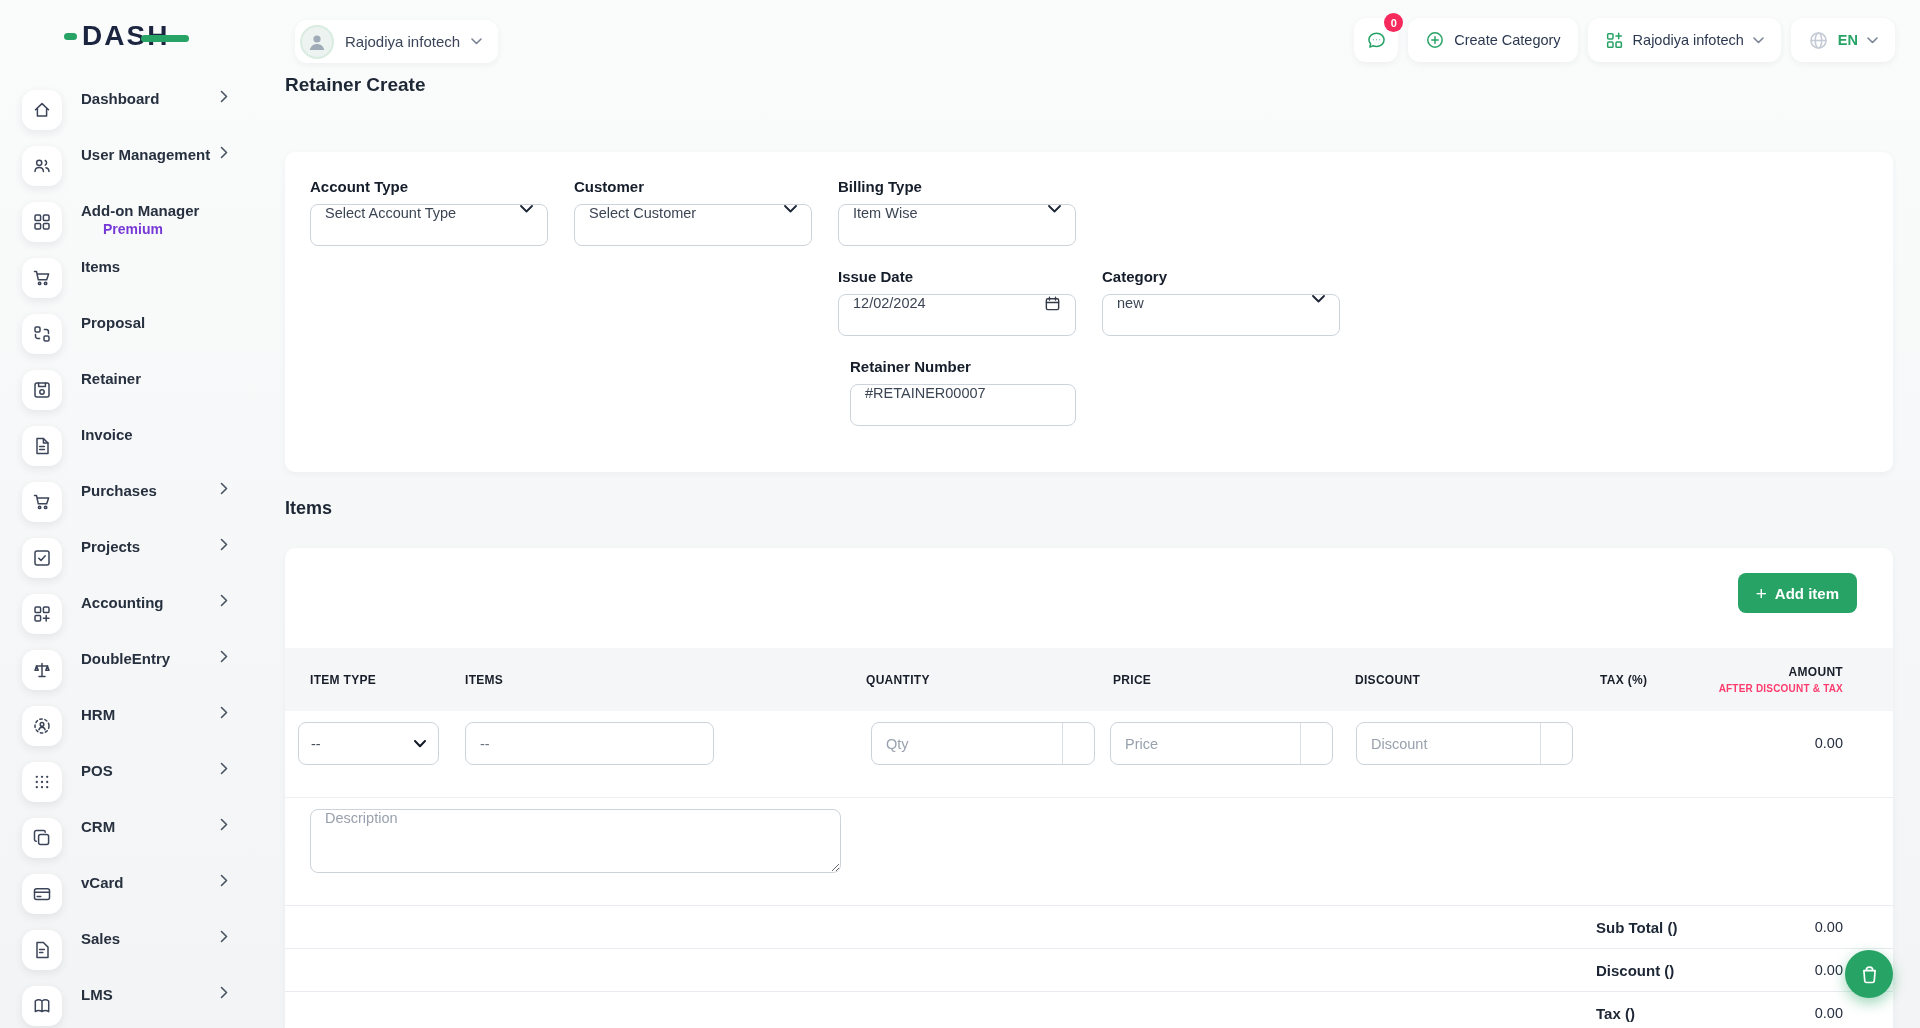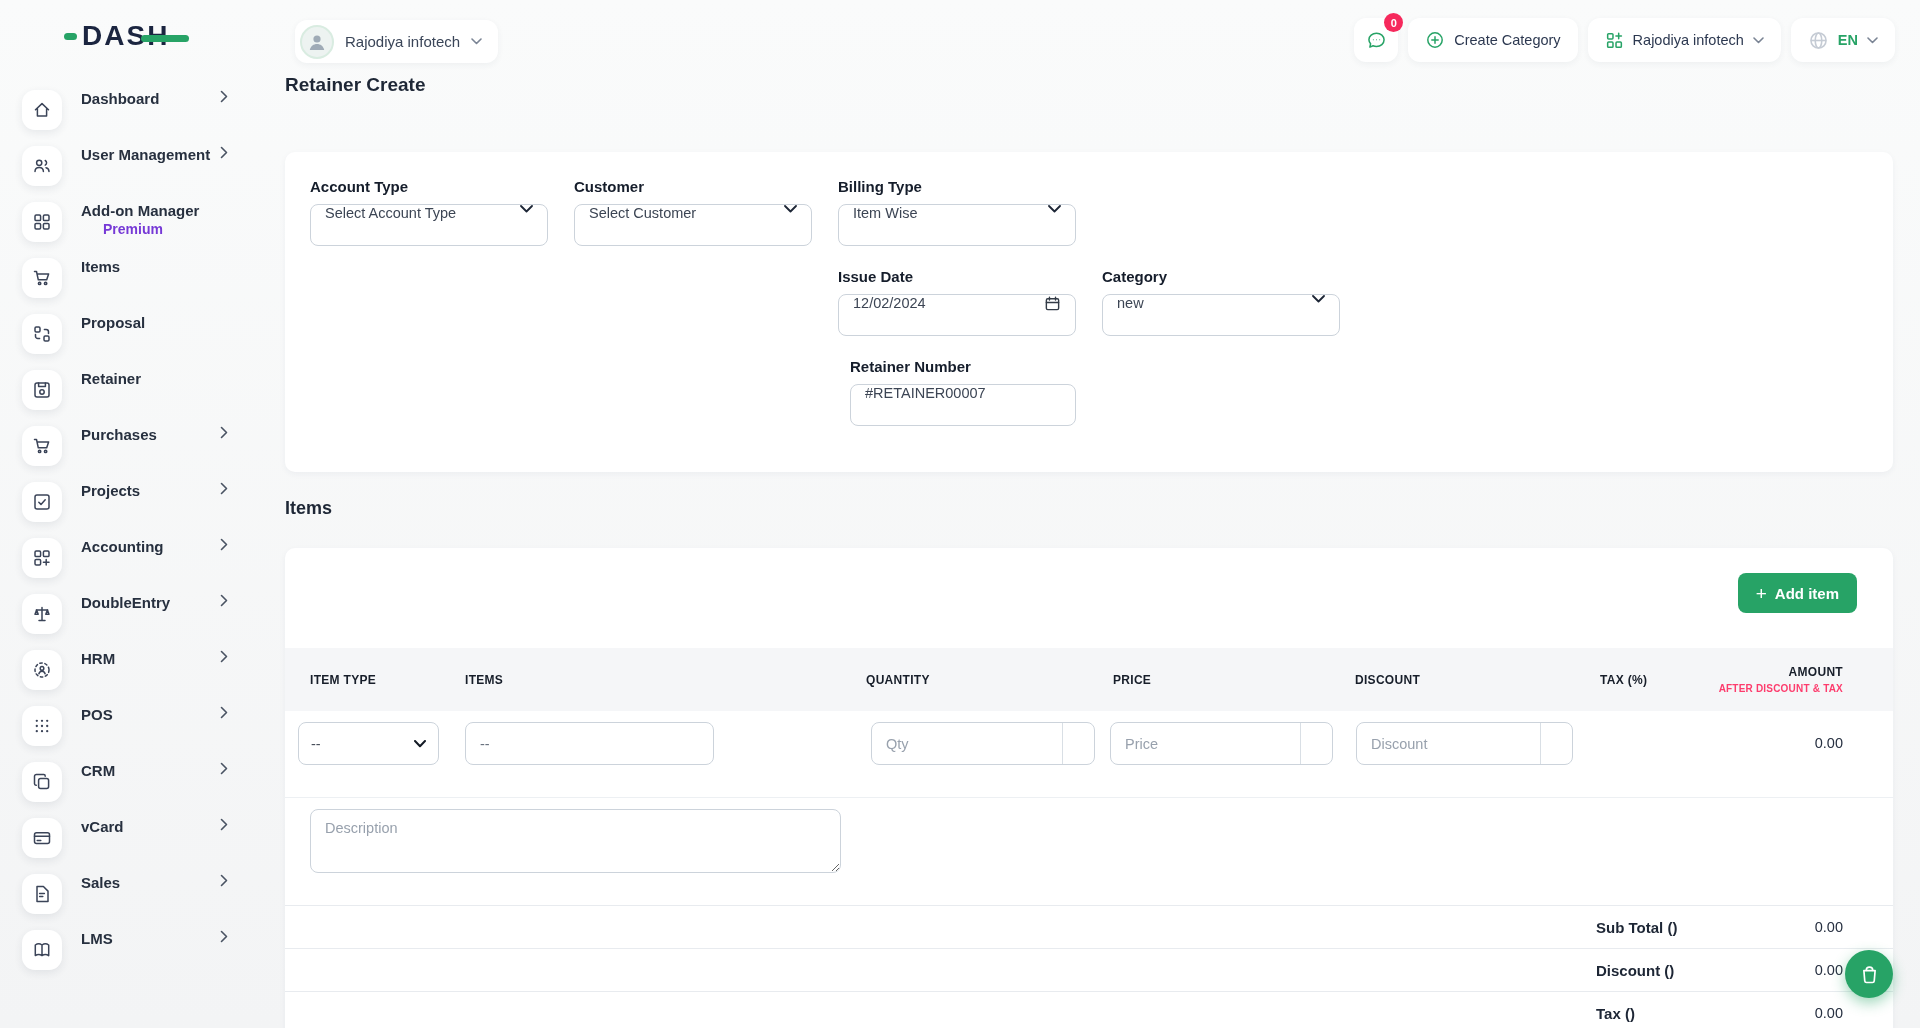--- a/index.html
+++ b/index.html
@@ -81,21 +81,21 @@
   .items-input { position:absolute; left:180px; width:249px; height:43px; border:1px solid #ccd3db; border-radius:8px;
     display:flex; align-items:center; padding:0 14px; font-size:14.5px; color:#6a7380; background:#fff; }
   .num-wrap { position:absolute; height:43px; border:1px solid #ccd3db; border-radius:8px; background:#fff; overflow:hidden; }
   .num-wrap input { width:100%; height:100%; border:none; outline:none; padding:0 40px 0 14px; font-size:14.5px; color:#3c4554; font-family:inherit; background:transparent; }
   .num-spin { position:absolute; right:0; top:0; bottom:0; width:32px; border-left:1px solid #d9dfe5; }
   .qty-wrap { left:586px; width:224px; } .price-wrap { left:825px; width:223px; } .disc-wrap { left:1071px; width:217px; }
   .row-amount { position:absolute; left:1430px; width:128px; text-align:right; line-height:43px; font-size:14.5px; color:#273041; }
 
   .desc-row { position:absolute; top:249px; left:0; width:1608px; height:108px; border-top:1px solid #edf0f3; }
   .desc-row textarea { position:absolute; left:25px; top:11px; width:531px; height:64px; border:1px solid #ccd3db; border-radius:8px;
-    padding:10px 14px; font-size:14.5px; color:#3c4554; font-family:inherit; resize:both; outline:none; }
+    padding:0 14px; font-size:14.5px; color:#3c4554; font-family:inherit; resize:both; outline:none; }
   .desc-row textarea::placeholder, .num-wrap input::placeholder { color:#98a1ad; }
 
   .totals { position:absolute; top:357px; left:0; width:1608px; }
   .total-row { height:43px; border-top:1px solid #e8ebef; display:flex; align-items:center; justify-content:flex-end; padding-right:50px; }
   .total-label { width:152px; font-size:15px; font-weight:700; color:#1d2635; }
   .total-value { width:95px; text-align:right; font-size:14.5px; color:#273041; }
 
   .fab { position:absolute; left:1845px; top:950px; width:48px; height:48px; border-radius:50%; background:#27a366;
     box-shadow:0 5px 14px rgba(39,163,102,.45); display:flex; align-items:center; justify-content:center; cursor:pointer; border:none; }
 
@@ -243,20 +243,33 @@
     <div class="side-item">
     <span class="side-tile">
         <svg width="20" height="20" viewBox="0 0 20 20">
           <rect x="3" y="3" width="14" height="14" rx="2" fill="none" stroke="#3b4458" stroke-width="1.5" stroke-linecap="round" stroke-linejoin="round"></rect>
           <path d="M6.6 3v3.6h6.8V3" fill="none" stroke="#3b4458" stroke-width="1.5" stroke-linecap="round" stroke-linejoin="round"></path>
           <circle cx="10" cy="12" r="2.2" fill="none" stroke="#3b4458" stroke-width="1.5" stroke-linecap="round" stroke-linejoin="round"></circle>
         </svg>
       </span>
     <span class="side-texts">
       <span class="side-label">Retainer</span>
+
+    </span>
+
+  </div>
+    <div class="side-item">
+    <span class="side-tile">
+        <svg width="20" height="20" viewBox="0 0 20 20">
+          <path d="M5 2.5h6.4L16 7.1v10.4H5z" fill="none" stroke="#3b4458" stroke-width="1.5" stroke-linecap="round" stroke-linejoin="round"></path>
+          <path d="M11.4 2.5v4.6H16M7.6 10.6h4.8M7.6 13.6h4.8" fill="none" stroke="#3b4458" stroke-width="1.5" stroke-linecap="round" stroke-linejoin="round"></path>
+        </svg>
+      </span>
+    <span class="side-texts">
+      <span class="side-label">Invoice</span>
 
     </span>
 
   </div>
     <div class="side-item">
     <span class="side-tile">
         <svg width="20" height="20" viewBox="0 0 20 20">
           <path d="M2.5 3.5h2l1.8 8.3h8.4l1.9-5.8H5" fill="none" stroke="#3b4458" stroke-width="1.5" stroke-linecap="round" stroke-linejoin="round"></path>
           <circle cx="7.6" cy="15.4" r="1.2" fill="none" stroke="#3b4458" stroke-width="1.5" stroke-linecap="round" stroke-linejoin="round"></circle>
           <circle cx="13.6" cy="15.4" r="1.2" fill="none" stroke="#3b4458" stroke-width="1.5" stroke-linecap="round" stroke-linejoin="round"></circle>

